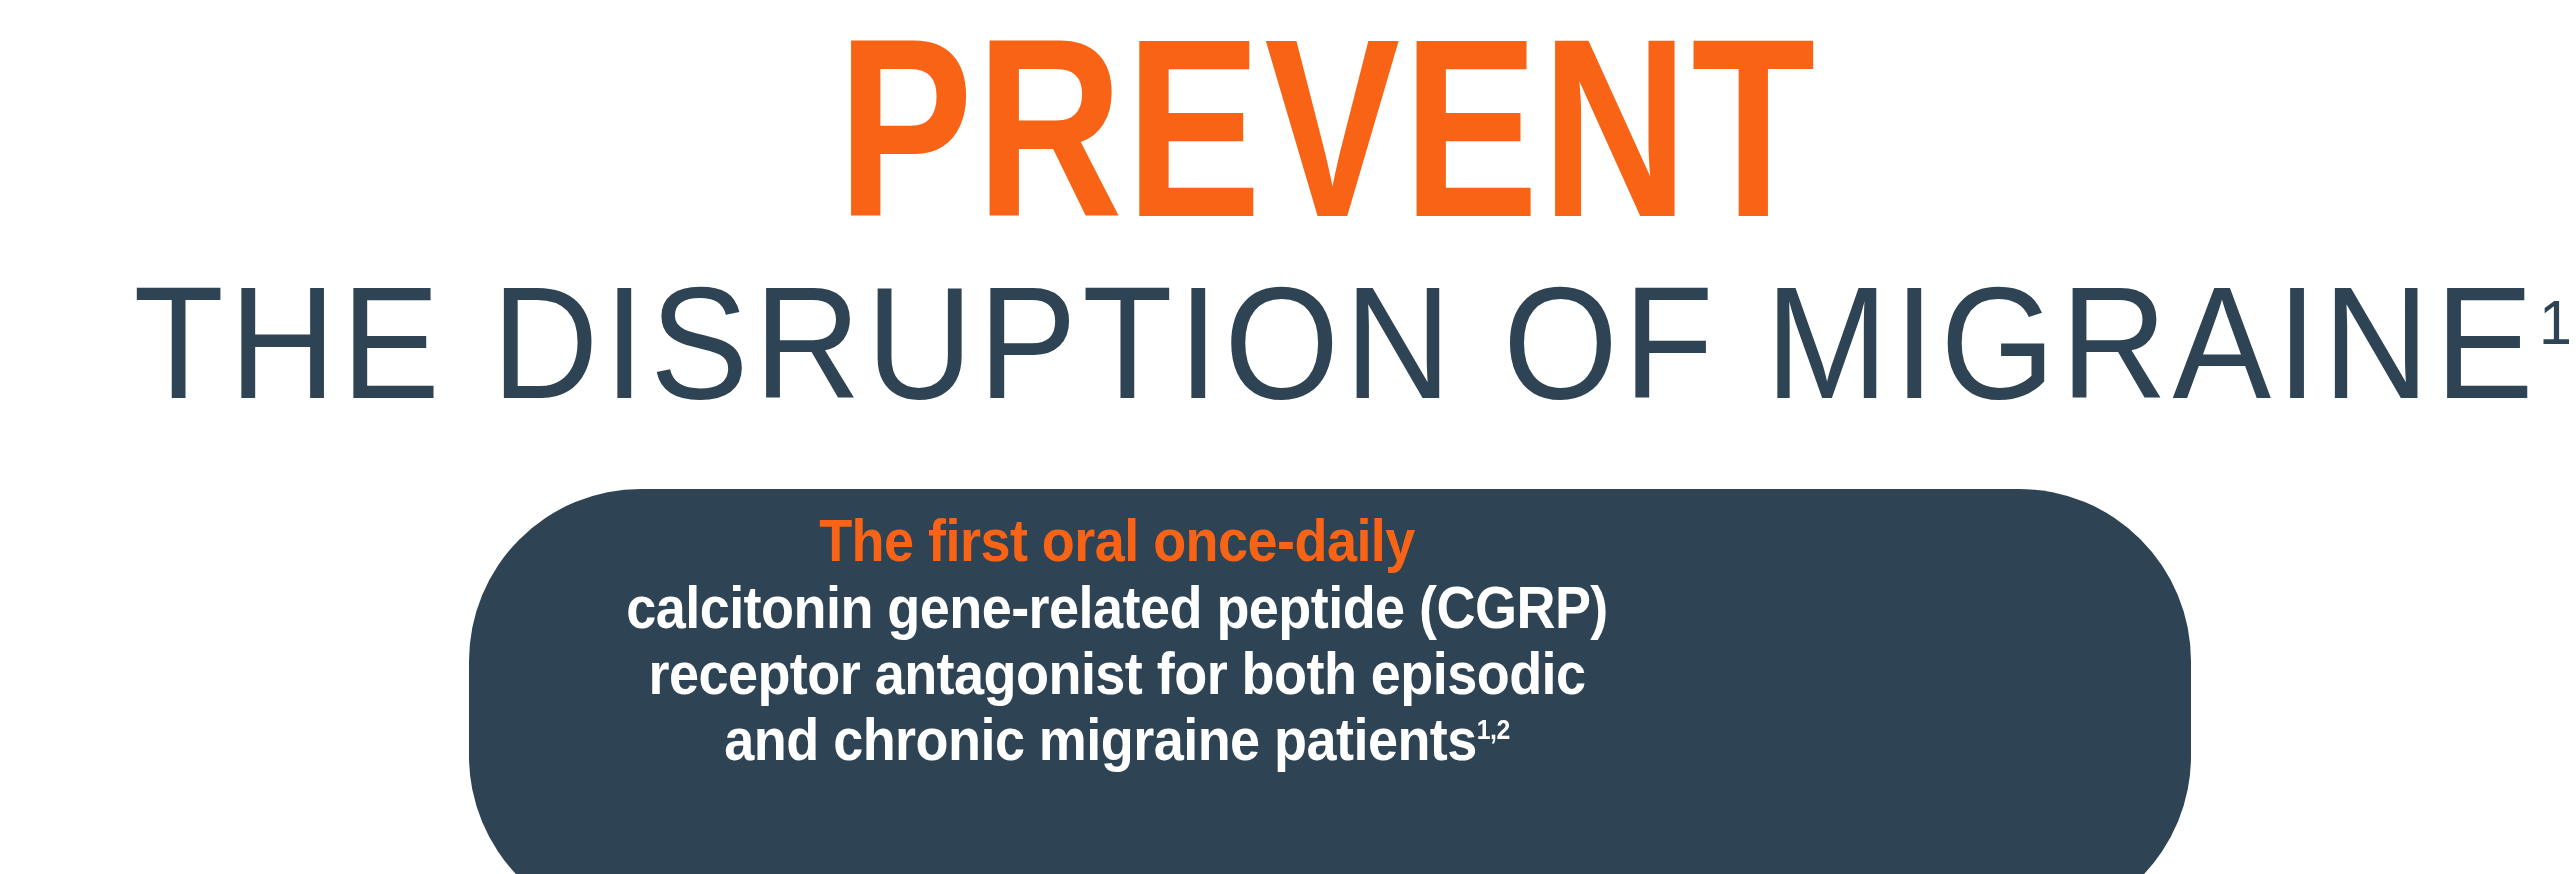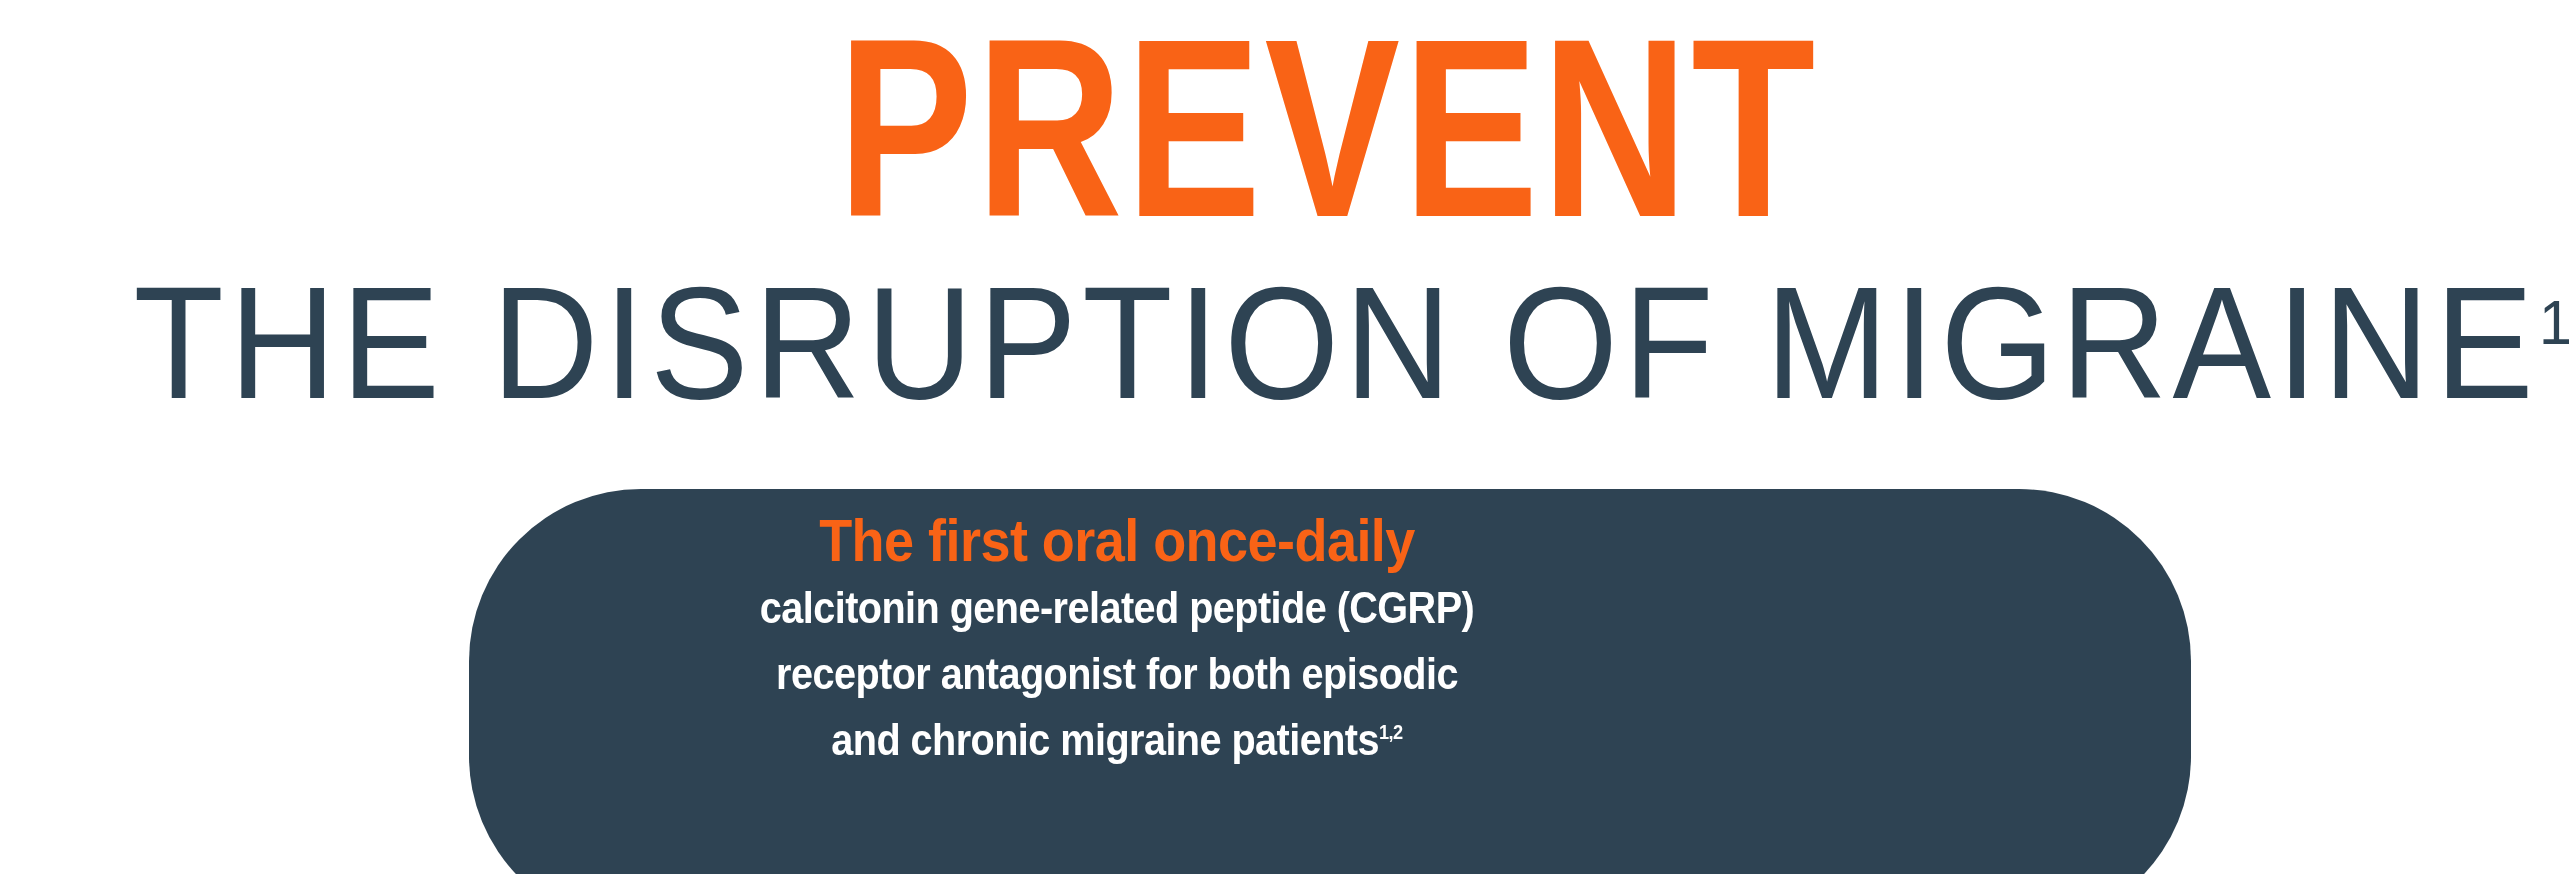--- a/index.html
+++ b/index.html
@@ -98,21 +98,21 @@
     letter-spacing: -0.6px;
     transform: scaleX(0.90);
     transform-origin: 50% 50%;
     white-space: nowrap;
   }
 
   .callout-body {
     color: #ffffff;
     font-family: "Liberation Sans", sans-serif;
     font-weight: bold;
-    font-size: 44px;
+    font-size: 60px;
     line-height: 66px;
     letter-spacing: -0.6px;
     white-space: nowrap;
   }
   .callout-body .line {
     display: block;
     transform: scaleX(0.90);
     transform-origin: 50% 50%;
   }
   .callout-body .sup {

